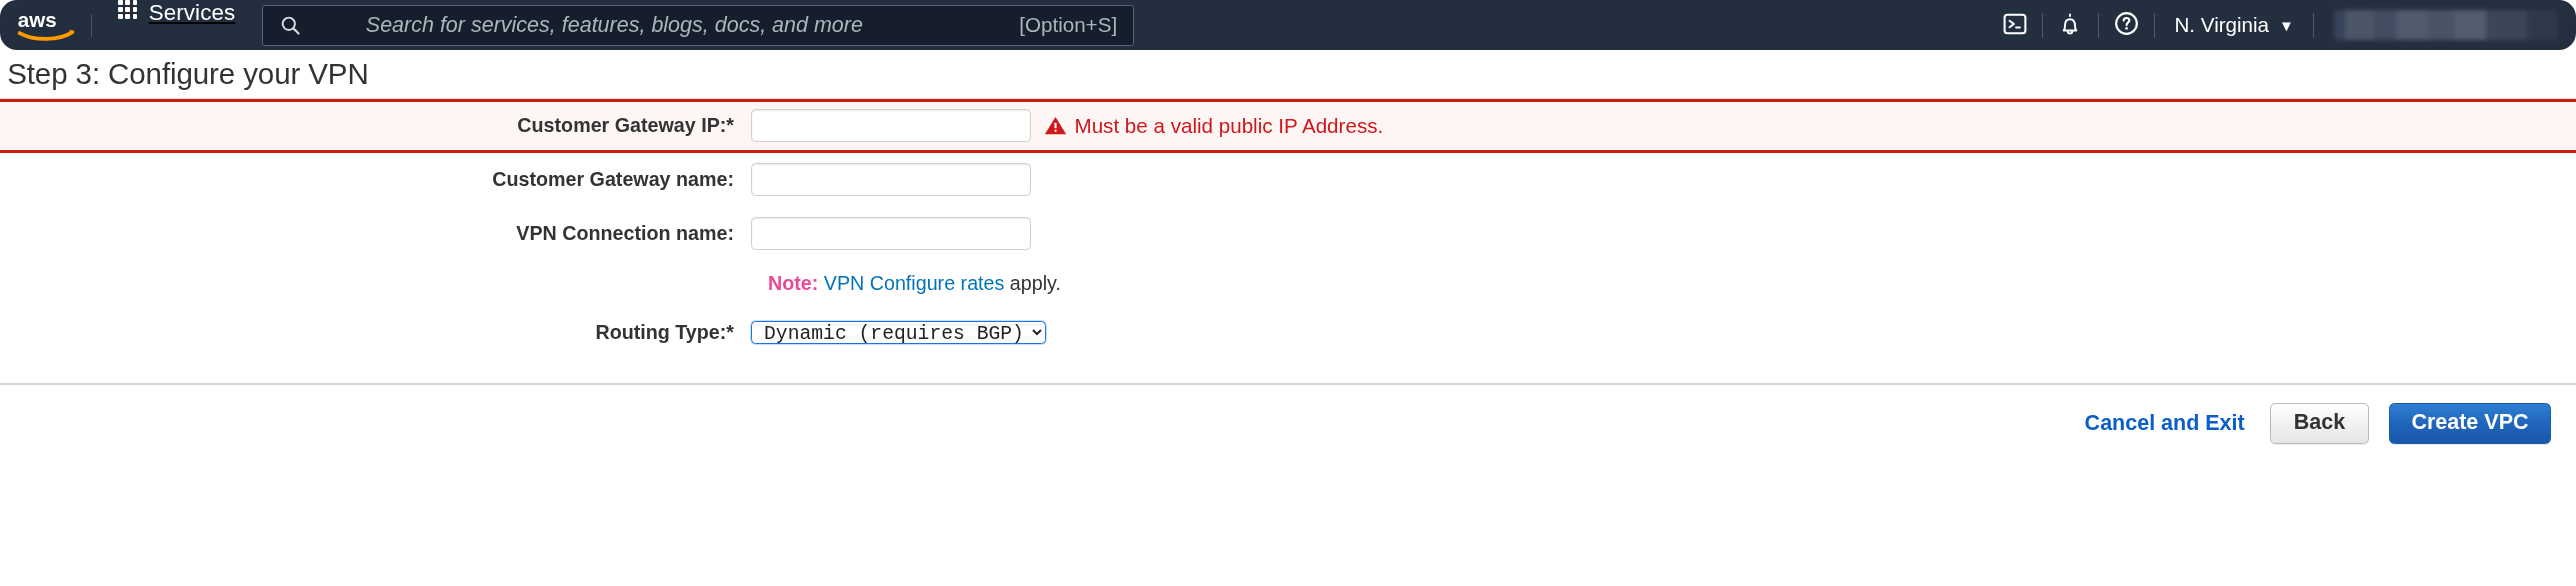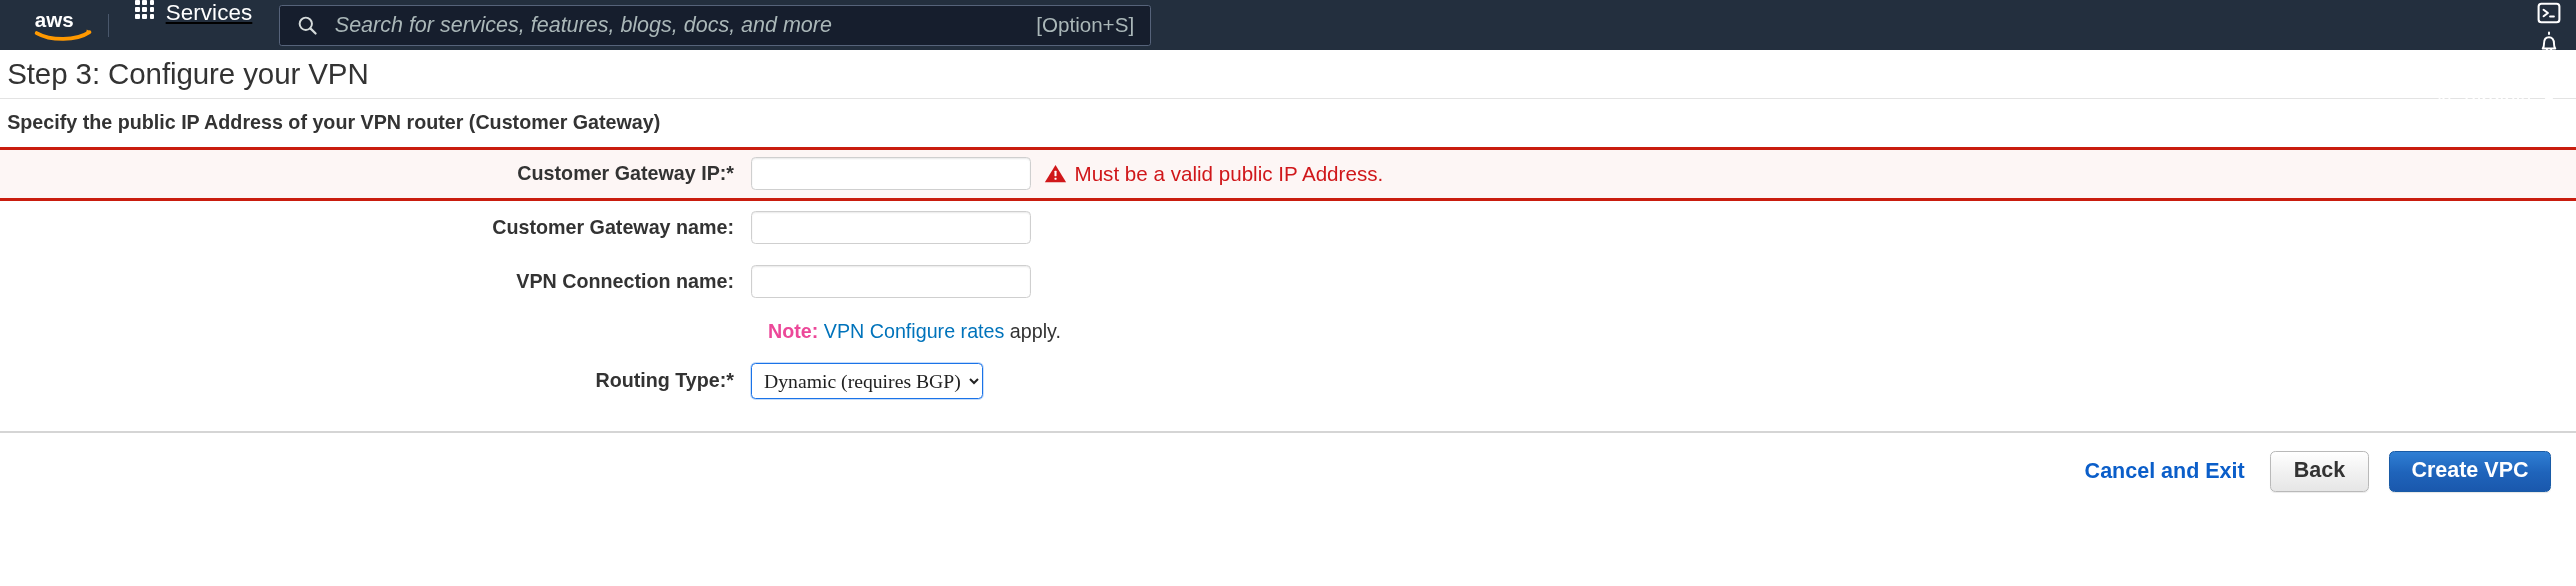--- a/index.html
+++ b/index.html
@@ -11,22 +11,23 @@
     font-family: "Liberation Sans", sans-serif;
     -webkit-font-smoothing: antialiased;
   }
 
   
   .aws-nav {
     height: 50px;
     background: #232f3e;
     display: flex;
     align-items: center;
-    padding: 0 0 0 31px;
+    padding: 0 0 0 14px;
     position: relative;
+    border-radius: 17px;
   }
   .aws-logo {
     width: 64px; height: 36px;
     display: flex; align-items: center; justify-content: center;
     position: relative;
     flex: 0 0 auto;
   }
   .aws-logo svg { display:block; }
   .nav-divider {
     width: 0.9px; height: 23px;
@@ -73,37 +74,37 @@
   .search-icon { flex: 0 0 auto; margin-right: 14.3px; display:flex; }
   .search-input {
     flex: 1 1 auto;
     background: transparent;
     border: none;
     outline: none;
     color: #d5dbdb;
     font-size: 21.5px;
     font-family: "Liberation Sans", sans-serif;
     font-style: italic;
+    margin-left: 48px;
   }
   .search-input::placeholder { color: #aab7b8; font-style: italic; opacity: 1; }
   .search-kbd {
     color: #aab7b8;
     font-size: 20.6px;
     font-style: normal;
     white-space: nowrap;
     margin-left: 9px;
   }
 
   .nav-right {
     position: absolute;
     right: 0; top: 0;
     height: 50px;
     display: flex;
-    align-items: flex-end;
-    flex-direction: column;
+    align-items: center;
   }
   .nav-icon-btn {
     width: 55px; height: 50px;
     display: flex; align-items: center; justify-content: center;
     cursor: pointer;
   }
   .nav-sep { width:0.9px; height:25px; background:#4b5a6d; }
   .region-btn {
     display:flex; align-items:center;
     height:50px; padding: 0 19.7px;
@@ -221,23 +222,23 @@
   }
   .note-text b { font-weight: bold; color:#ec4899; }
   a.lnk {
     color: #0073bb;
     text-decoration: none;
     cursor: pointer;
   }
   a.lnk-bold { color:#1166cc; font-weight:bold; text-decoration:none; cursor:pointer; }
 
   select.sel {
-    height: 36px;
+    height: 23px;
     font-size: 19.7px;
-    font-family: Liberation Serif, serif;
+    font-family: Liberation Mono, monospace;
     color: #222;
     padding: 0 5.4px 0 8px;
     border: 1.8px solid #1a73e8;
     border-radius: 4.5px;
     background: #ffffff;
     outline: none;
     box-shadow: 0 0 0 0.9px rgba(26,115,232,.25);
   }
 
   
@@ -363,21 +364,20 @@
 </div>
 
 <div class="page-title-bar">
   <span class="page-title">Step 3: Configure your VPN</span>
 </div>
 
 <div class="form-area">
 
   <div class="hr-light"></div>
 
-  <div class="section-head">Specify the public IP Address of your VPN router (Customer Gateway)</div>
 
   <div class="row row-error">
     <div class="lbl">Customer Gateway IP:*</div>
     <div class="fld">
       <input class="txt" type="text" style="">
       <span class="err-msg">
         <span class="tri">
           <svg width="23" height="21.5" viewBox="0 0 26 24" aria-hidden="true">
             <path d="M13 2.2 L25 21.6 L1 21.6 Z" fill="#d0171a"></path>
             <rect x="11.85" y="8.6" width="2.35" height="6.3" fill="#ffffff" rx="0.5"></rect>

